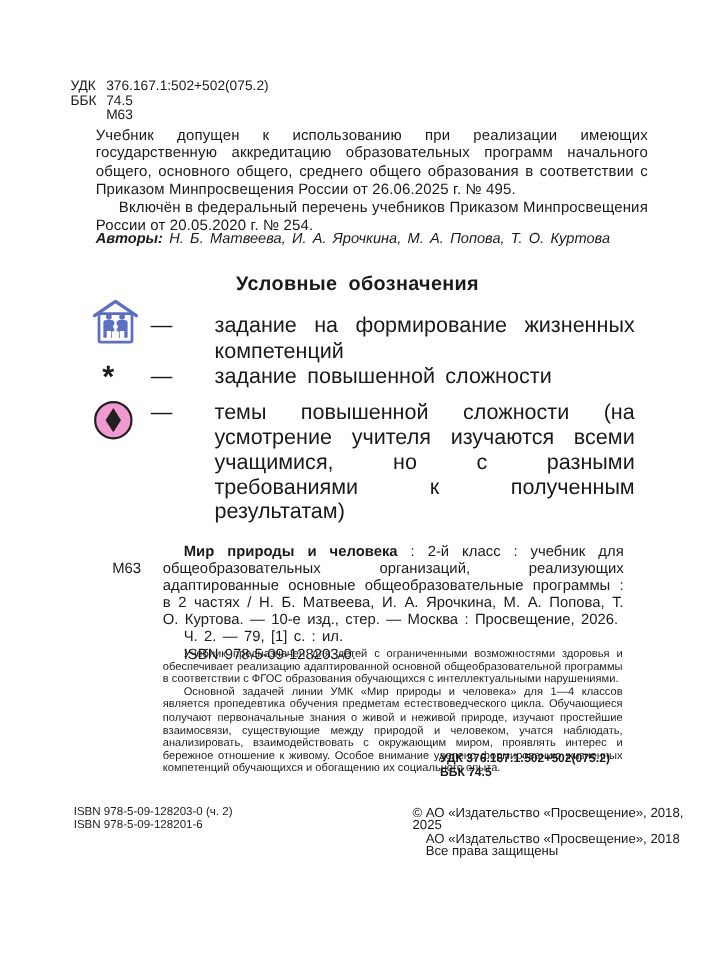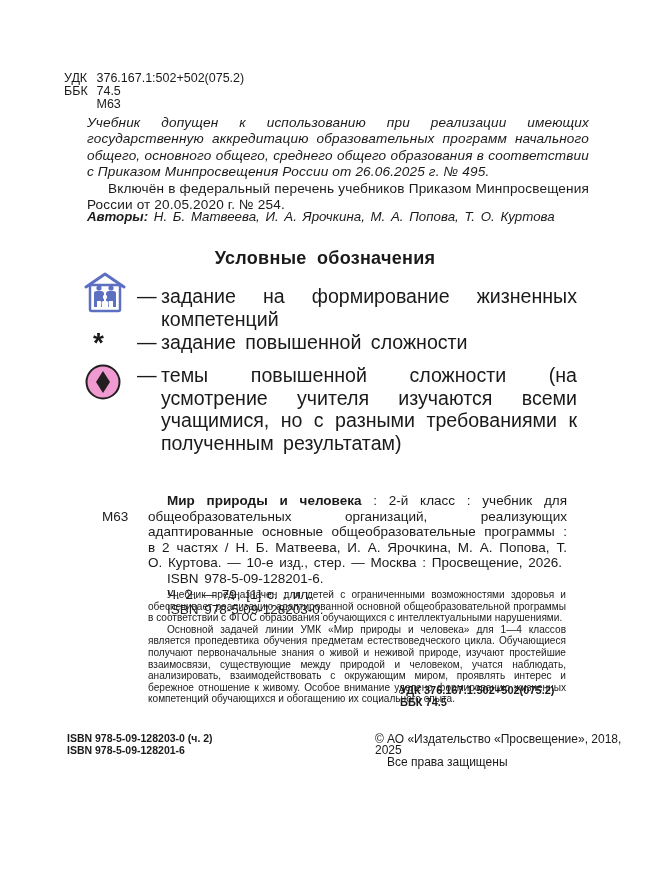--- a/index.html
+++ b/index.html
@@ -5,43 +5,43 @@
   html, body { margin: 0; padding: 0; background: #ffffff; }
   body { width: 650px; height: 869px; position: relative; overflow: hidden;
          font-family: "Liberation Sans", "DejaVu Sans", sans-serif; color: #1a1a1a; }
   .abs { position: absolute; }
   .top-codes { left: 64px; top: 72px; font-size: 12.5px; line-height: 13px; }
   .top-codes .row { white-space: nowrap; }
   .top-codes .lbl { display: inline-block; width: 29px; }
   .approval { left: 87px; top: 115px; width: 502px; font-size: 13.6px; line-height: 16.4px;
               text-align: justify; letter-spacing: 0.15px; }
   .approval p { margin: 0; text-indent: 21px; text-align: justify; }
-  .approval p.first { text-indent: 0; font-style: italic; }
+  .approval p.first { text-indent: 0; }
   .authors { left: 87px; top: 209px; font-size: 13.3px; white-space: nowrap; word-spacing: 2px; font-style: italic; }
   .authors b { font-weight: bold; }
   .legend-title { left: 0; width: 650px; text-align: center; top: 248px; font-size: 18px;
                   font-weight: bold; letter-spacing: 0.3px; word-spacing: 5px; }
   .legend-item { left: 0; width: 650px; }
   .legend-text { position: absolute; left: 137px; width: 440px; font-size: 19.6px; line-height: 22.5px;
                  text-align: justify; word-spacing: 4px; }
   .legend-text .dash { position: absolute; left: 0; }
-  .legend-text .txt { display: block; margin-left: 24px; }
+  .legend-text .txt { display: block; margin-left: 58px; }
   .icon-house { position: absolute; left: 84px; top: 271px; width: 42px; height: 42px; }
   .icon-star { position: absolute; left: 93px; top: 329px; font-size: 28px; font-weight: bold; line-height: 28px; }
   .icon-diamond { position: absolute; left: 85px; top: 364px; width: 36px; height: 36px; }
   .biblio { left: 102px; top: 493px; width: 465px; font-size: 13.5px; line-height: 15.6px; }
   .biblio .m63 { position: absolute; left: 0; top: 16px; }
   .biblio .body { margin-left: 46px; text-align: justify; word-spacing: 2px; }
   .biblio .body p { margin: 0; text-align: justify; }
   .biblio .body p.first { text-indent: 19px; }
   .biblio .body .ind { padding-left: 19px; }
   .annotation { left: 148px; top: 589px; width: 418px; font-size: 10.1px; line-height: 11.6px; text-align: justify; }
   .annotation p { margin: 0; text-indent: 19px; text-align: justify; }
   .udk-right { left: 400px; top: 684px; font-size: 11px; font-weight: bold; line-height: 12px; }
-  .isbn-bottom { left: 67px; top: 733px; font-size: 10.5px; font-weight: bold; line-height: 11.5px; }
+  .isbn-bottom { left: 67px; top: 733px; font-size: 10.5px; font-weight: normal; line-height: 11.5px; }
   .copyright { left: 375px; top: 734px; font-size: 12px; line-height: 11.3px; }
   .copyright .c { display: inline-block; width: 12px; }
 </style>
 </head>
 <body>
 
 <div class="abs top-codes">
   <div class="row">
     <span class="lbl">УДК</span>
     <span>376.167.1:502+502(075.2)</span>
@@ -101,21 +101,20 @@
   <div class="legend-text" style="top:364px;">
     <span class="dash">—</span>
     <span class="txt">темы повышенной сложности (на усмотрение учителя изучаются всеми учащимися, но с разными требованиями к полученным результатам)</span>
   </div>
 </div>
 
 <div class="abs biblio">
   <span class="m63">М63</span>
   <div class="body">
     <p class="first"><b>Мир природы и человека</b><span> : 2-й класс : учебник для общеобразовательных организаций, реализующих адаптированные основные общеобразовательные программы : в 2 частях / Н. Б. Матвеева, И. А. Ярочкина, М. А. Попова, Т. О. Куртова. — 10-е изд., стер. — Москва : Просвещение, 2026.</span></p>
-    <div class="ind">ISBN 978-5-09-128201-6.</div>
     <div class="ind">Ч. 2. — 79, [1] с. : ил.</div>
     <div class="ind">ISBN 978-5-09-128203-0.</div>
   </div>
 </div>
 
 <div class="abs annotation">
   <p style="text-indent:19px;">Учебник предназначен для детей с ограниченными возможностями здоровья и обеспечивает реализацию адаптированной основной общеобразовательной программы в соответствии с ФГОС образования обучающихся с интеллектуальными нарушениями.</p>
   <p>Основной задачей линии УМК «Мир природы и человека» для 1—4 классов является пропедевтика обучения предметам естествоведческого цикла. Обучающиеся получают первоначальные знания о живой и неживой природе, изучают простейшие взаимосвязи, существующие между природой и человеком, учатся наблюдать, анализировать, взаимодействовать с окружающим миром, проявлять интерес и бережное отношение к живому. Особое внимание уделено формированию жизненных компетенций обучающихся и обогащению их социального опыта.</p>
 </div>
 
@@ -124,14 +123,15 @@
   <div>ББК 74.5</div>
 </div>
 
 <div class="abs isbn-bottom">
   <div>ISBN 978-5-09-128203-0 (ч. 2)</div>
   <div>ISBN 978-5-09-128201-6</div>
 </div>
 
 <div class="abs copyright">
   <div><span class="c">©</span><span>АО «Издательство «Просвещение», 2018, 2025</span></div>
+  <div><span class="c"></span><span>АО «Издательство «Просвещение», 2018</span></div>
   <div><span class="c"></span><span>Все права защищены</span></div>
 </div>
 
 </body></html>

